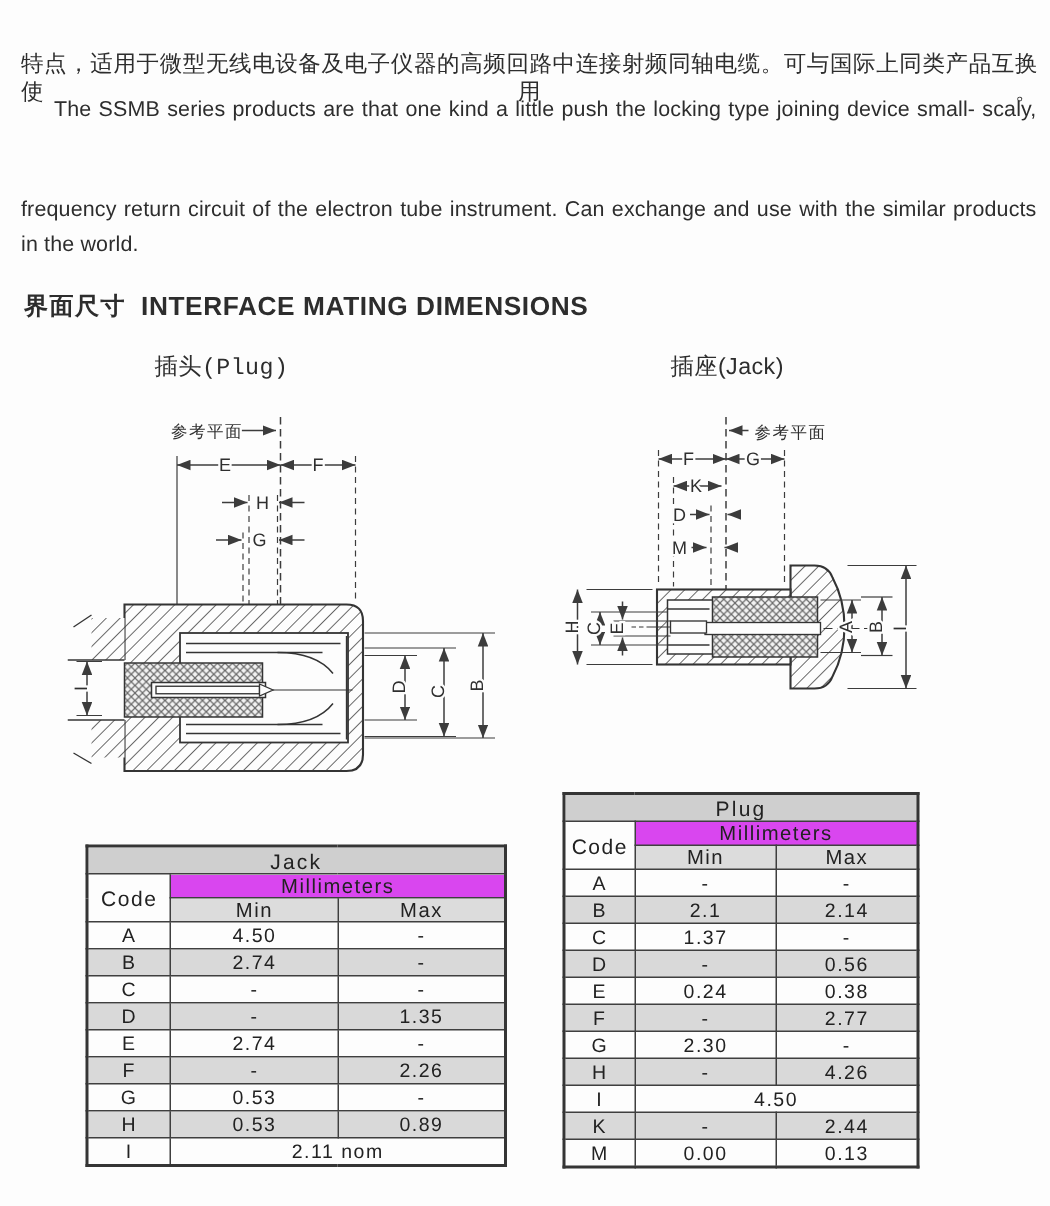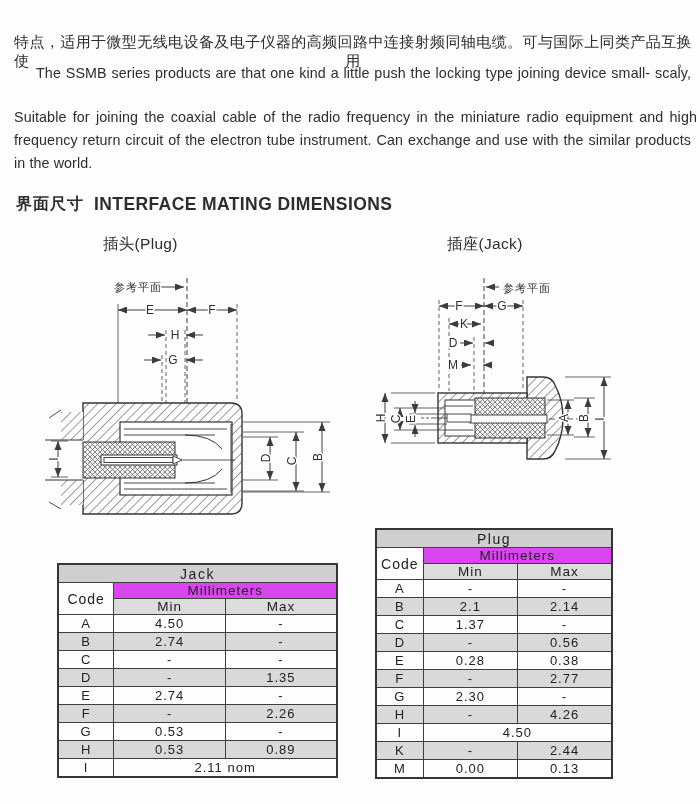--- a/index.html
+++ b/index.html
@@ -10,21 +10,21 @@
     color:#2d2d2d;
   }
   .tline{position:absolute;white-space:nowrap;}
   .zh{font-size:15px;letter-spacing:.4px;}
   .en{font-size:14.3px;letter-spacing:.1px;}
   .just{white-space:normal;text-align:justify;text-align-last:justify;}
   .heading{position:absolute;left:16px;top:194px;display:flex;align-items:flex-start;}
   .heading .h-zh{font-weight:bold;font-size:16px;letter-spacing:1px;}
   .heading .h-en{font-weight:bold;font-size:17.5px;letter-spacing:.4px;margin-left:10px;}
   .caption{position:absolute;top:234px;font-size:15.5px;letter-spacing:.3px;}
-  .cap-plug{left:103px;}
+  .cap-plug{left:103px;font-family:Liberation Mono, monospace;}
   .cap-jack{left:447px;}
   svg{position:absolute;}
   svg text{fill:#2f2f2f;stroke:#fdfdfd;stroke-width:3px;paint-order:stroke;
     font-family:"Liberation Sans","DejaVu Sans",sans-serif;}
   .dimtxt{font-size:12px;}
   .reftxt{font-size:11px;letter-spacing:1px;}
   
   .dtable{position:absolute;border-collapse:collapse;table-layout:fixed;
     font-size:13px;color:#222;}
   .dtable th,.dtable td{border:1.5px solid #3f3f3f;text-align:center;
@@ -40,21 +40,20 @@
   .dtable tbody tr:nth-child(even) td{background:#d9d9d9;}
 </style>
 </head>
 <body>
 
 <div class="page">
 
   <div class="tline zh just" style="left:14px;top:33px;width:678px;">特点，适用于微型无线电设备及电子仪器的高频回路中连接射频同轴电缆。可与国际上同类产品互换使用。</div>
 
   <div class="tline en just" style="left:36px;top:65px;width:655px;">The SSMB series products are that one kind a little push the locking type joining device small- scaly,</div>
-  <div class="tline en just" style="left:14px;top:109px;width:683px;">Suitable for joining the coaxial cable of the radio frequency in the miniature radio equipment and high</div>
   <div class="tline en just" style="left:14px;top:132px;width:677px;">frequency return circuit of the electron tube instrument. Can exchange and use with the similar products</div>
   <div class="tline en" style="left:14px;top:155px;">in the world.</div>
 
   <div class="heading">
     <span class="h-zh">界面尺寸</span>
     <span class="h-en">INTERFACE MATING DIMENSIONS</span>
   </div>
 
   <div class="caption cap-plug">插头(Plug)</div>
   <div class="caption cap-jack">插座(Jack)</div>
@@ -346,21 +345,21 @@
           <td>1.37</td>
           <td>-</td>
         </tr>
         <tr>
           <td>D</td>
           <td>-</td>
           <td>0.56</td>
         </tr>
         <tr>
           <td>E</td>
-          <td>0.28</td>
+          <td>0.24</td>
           <td>0.38</td>
         </tr>
         <tr>
           <td>F</td>
           <td>-</td>
           <td>2.77</td>
         </tr>
         <tr>
           <td>G</td>
           <td>2.30</td>

